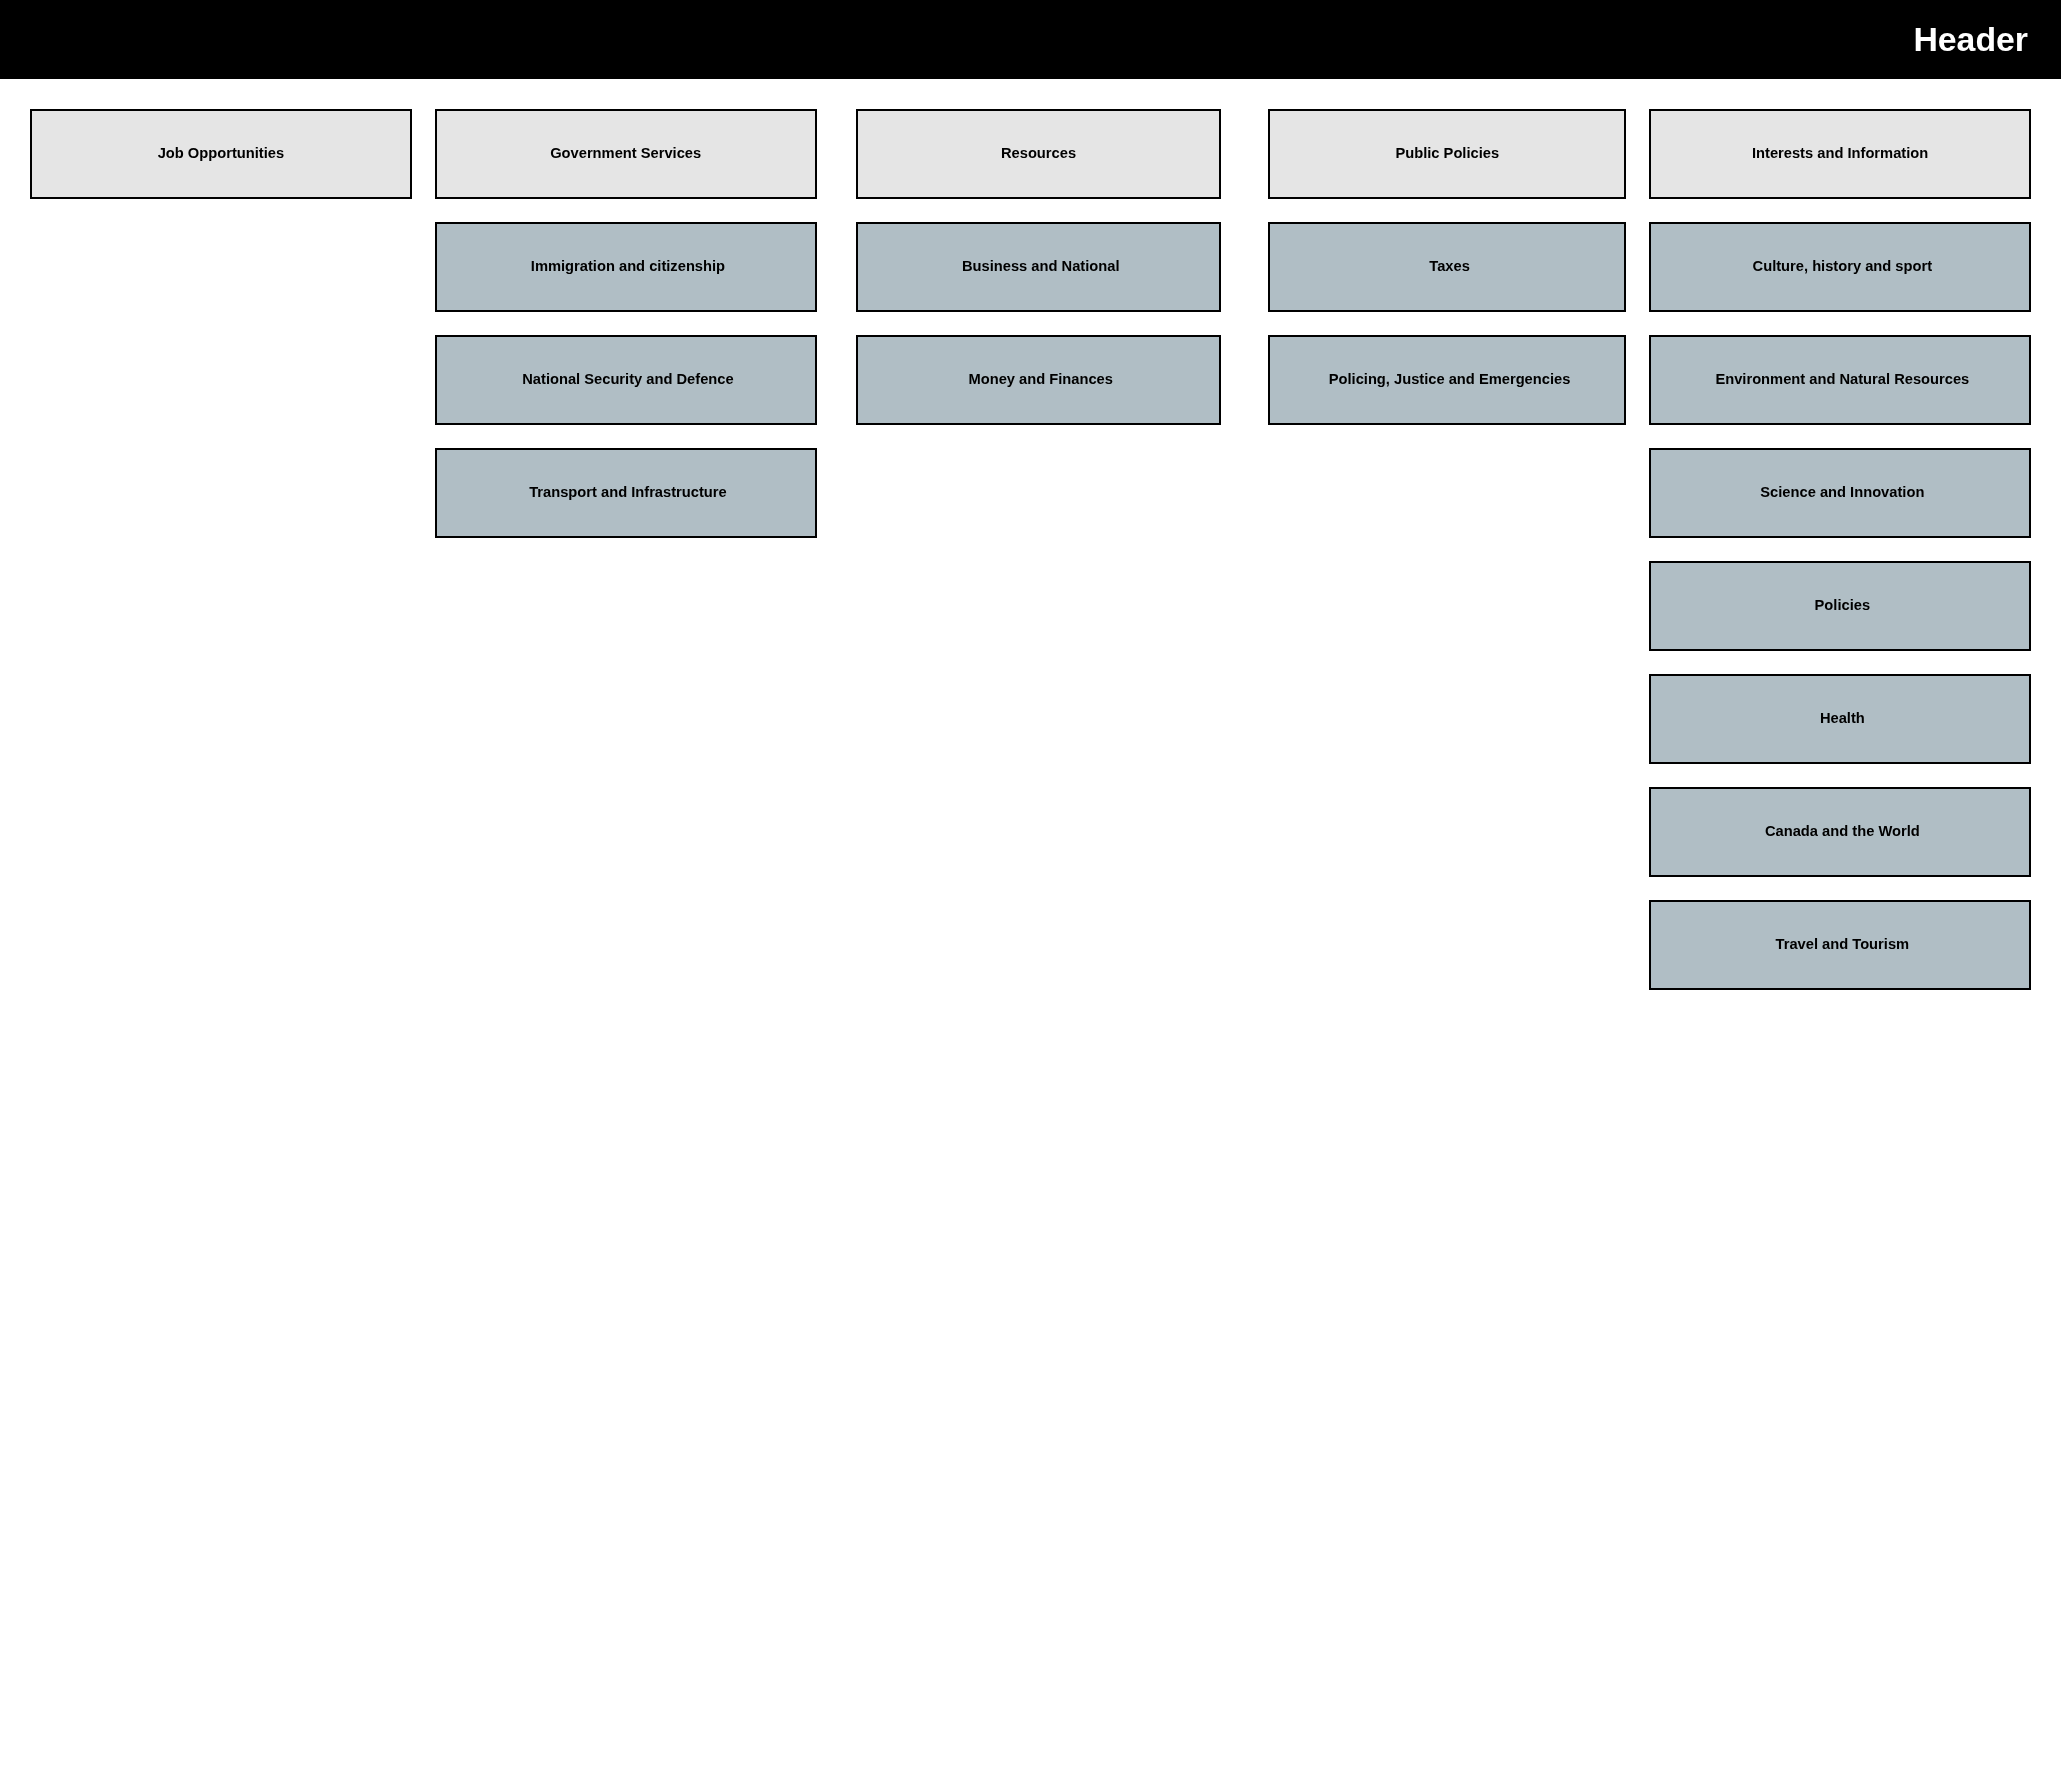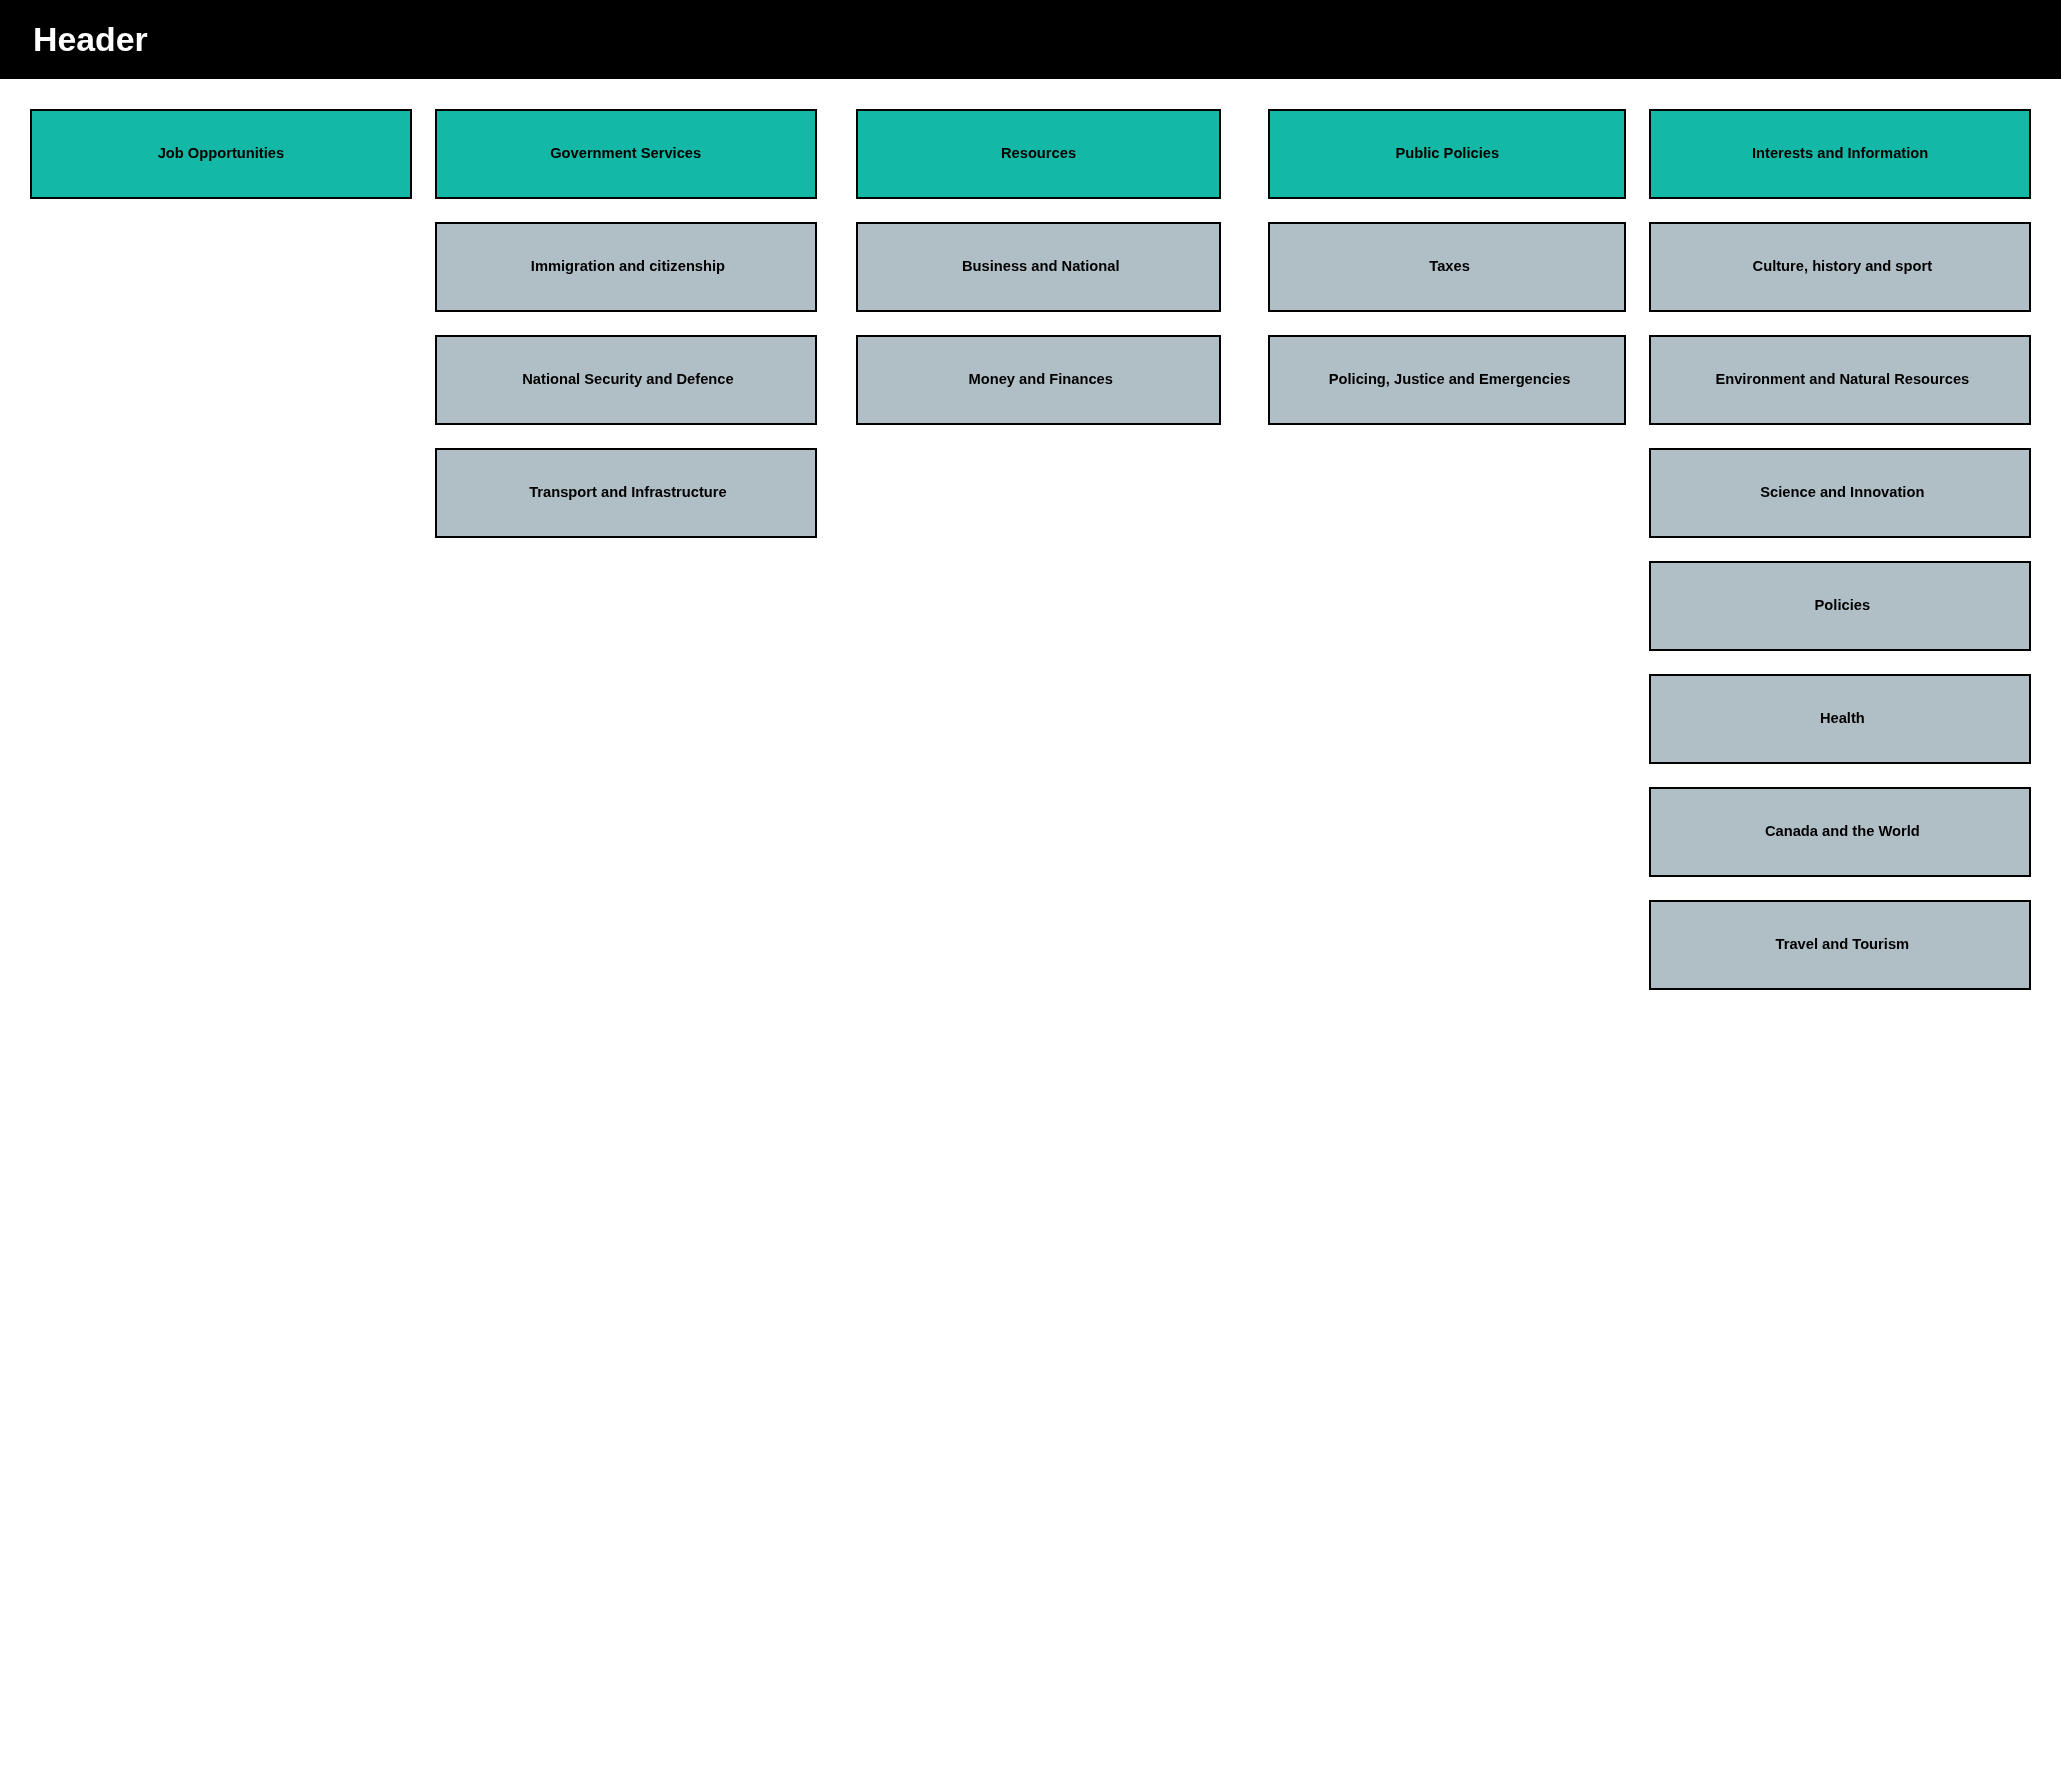--- a/index.html
+++ b/index.html
@@ -9,21 +9,21 @@
     }
 
     body {
       font-family: Arial, sans-serif;
       background: #ffffff;
     }
 
     header {
       background: #000000;
       padding: 20px 33px;
-      text-align: left;
+      text-align: right;
     }
 
     header h1 {
       color: #ffffff;
       font-size: 2.6em;
       font-weight: 900;
     }
 
     .main-content {
       padding: 30px 30px 33px 30px;
@@ -47,21 +47,21 @@
       cursor: pointer;
     }
 
     .card h2 {
       font-size: 1.13em;
       font-weight: 800;
       line-height: 1.3;
     }
 
     .card.light-blue {
-      background: #14b8a6;
+      background: #e5e5e5;
     }
 
     .card.light-steel {
       background: #b0bec5;
       padding-left: 16px;
     }
 
     
     .col1 {
       grid-column: 1;

